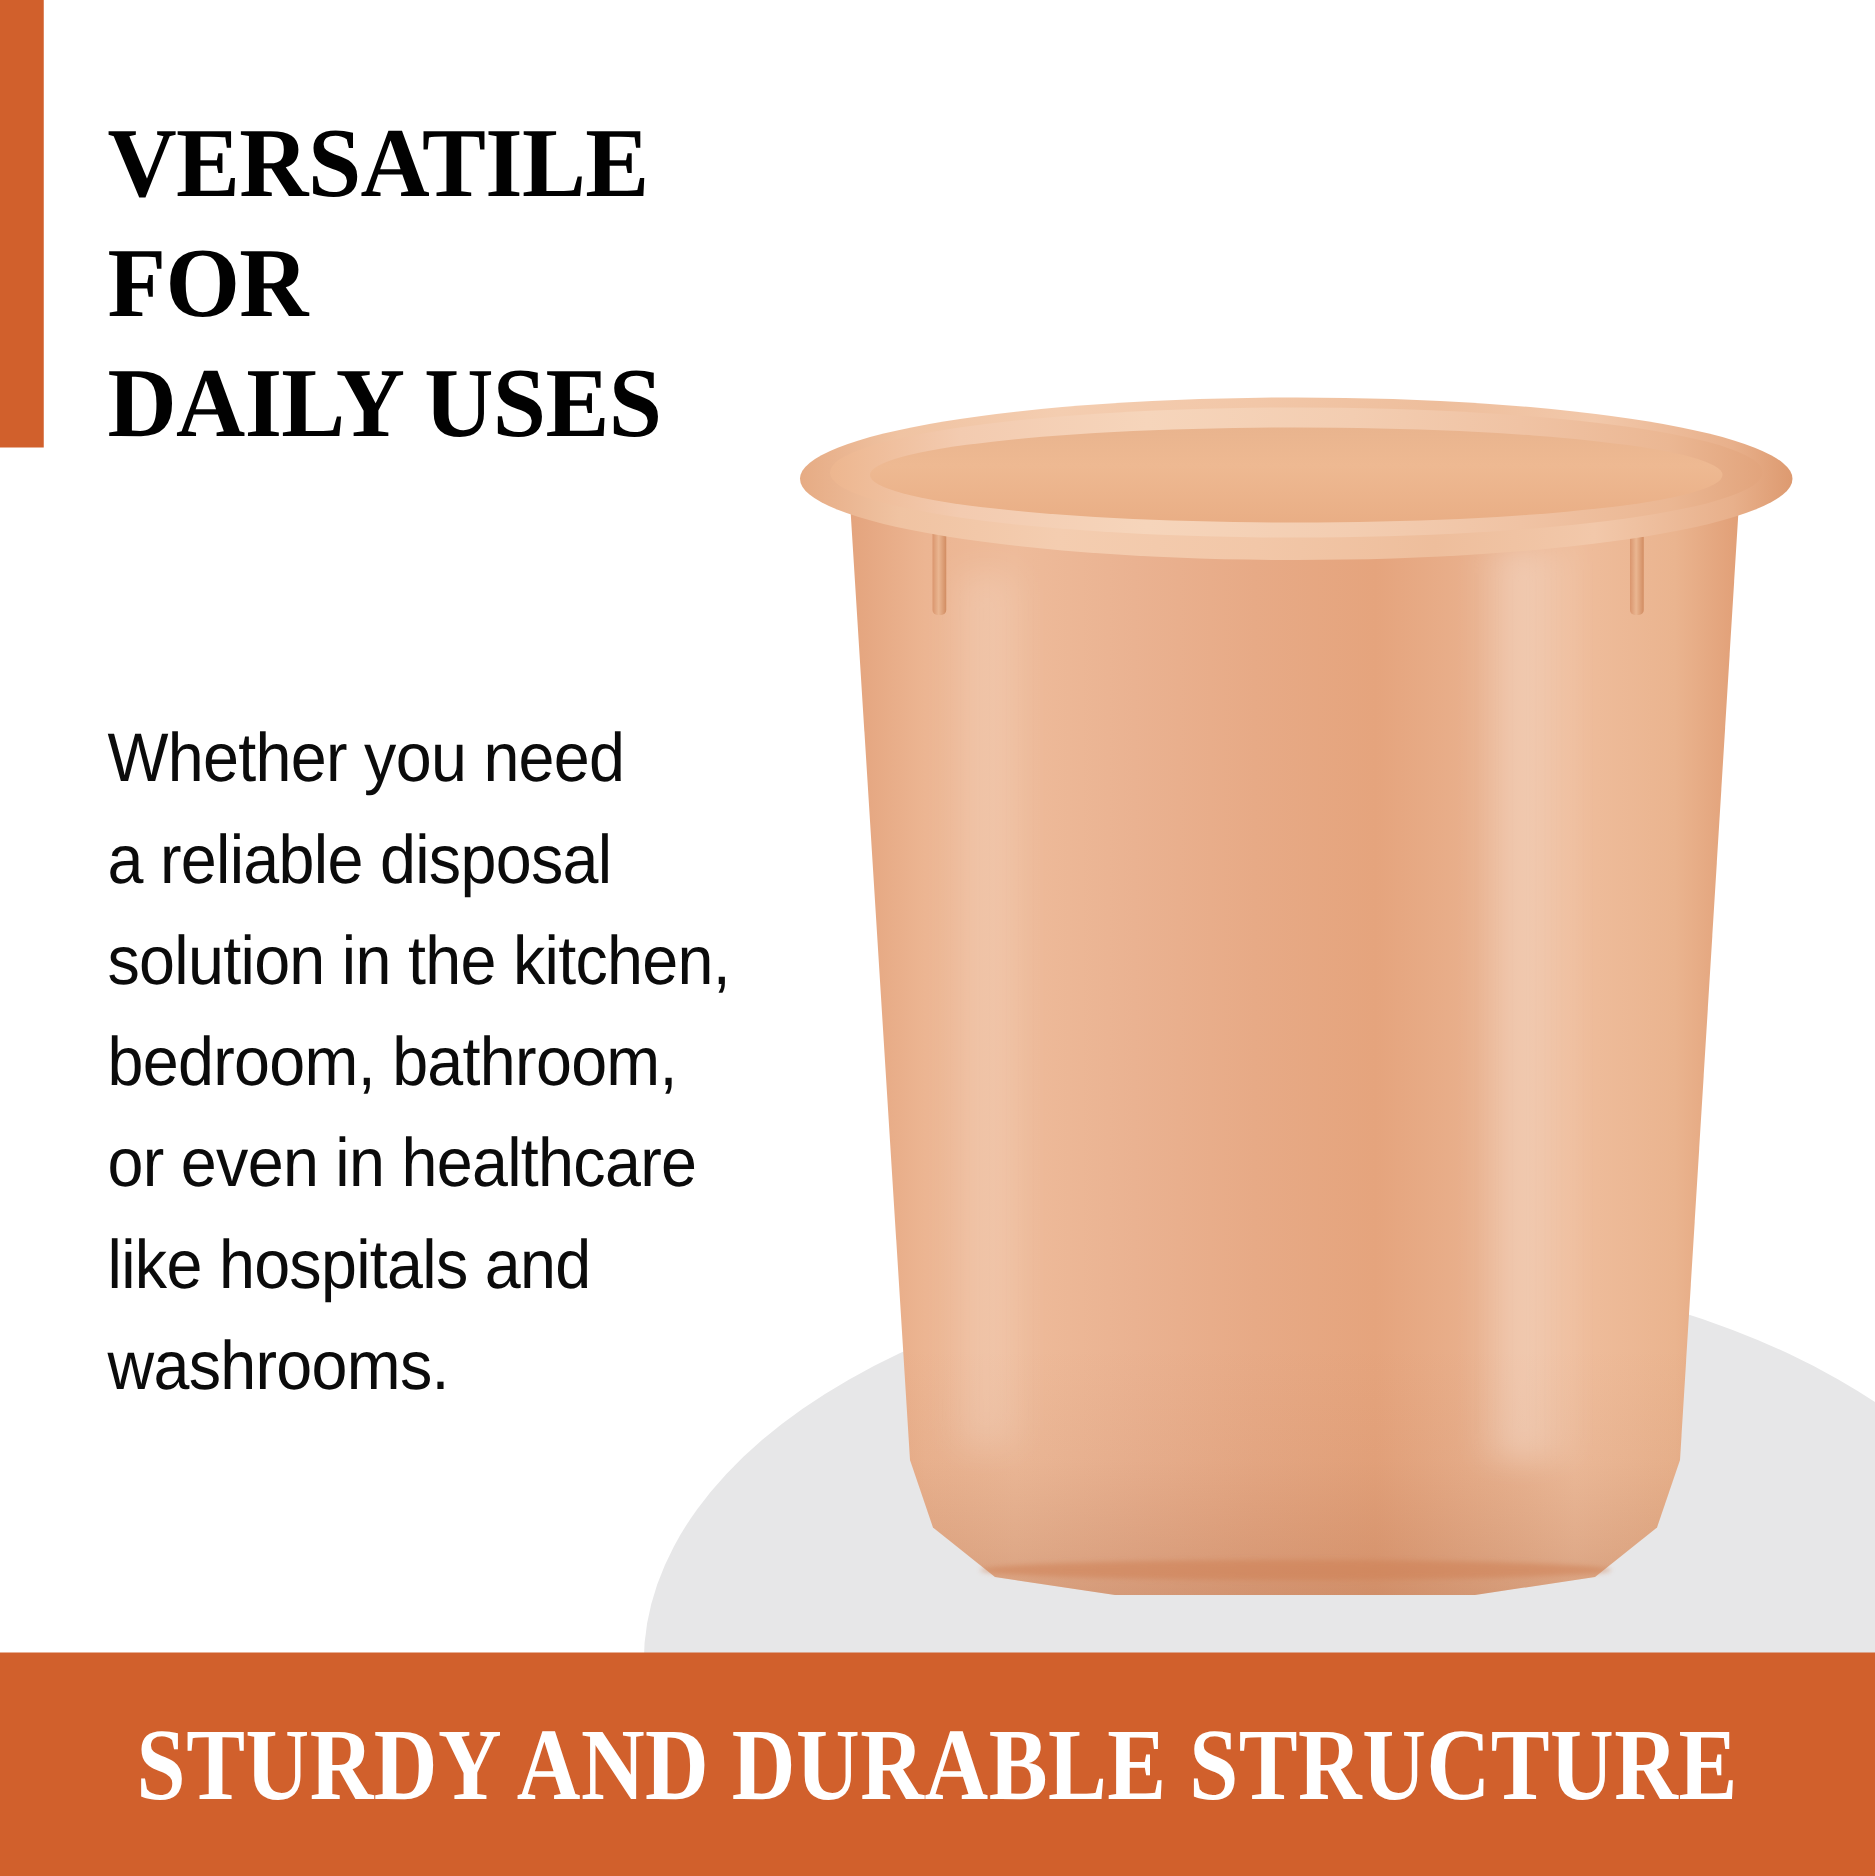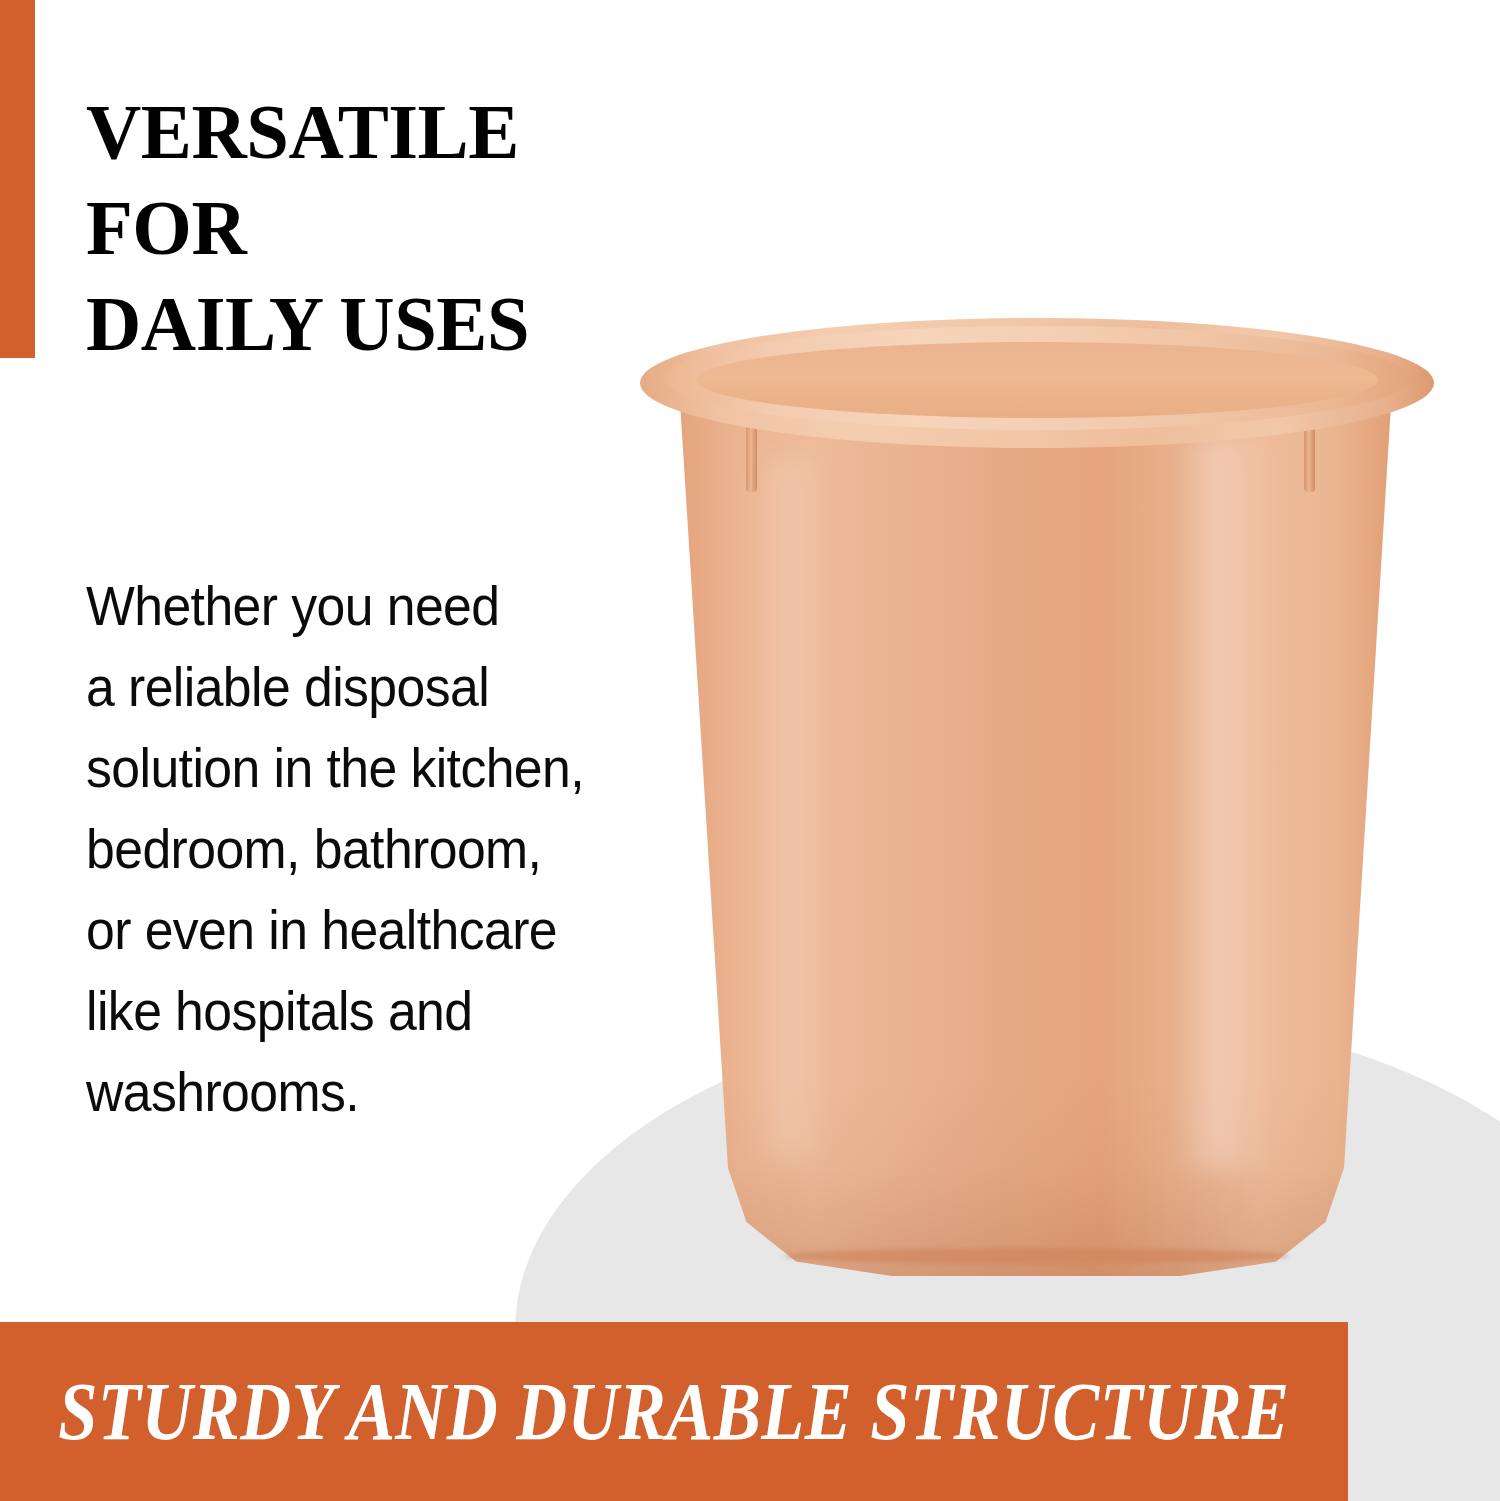--- a/index.html
+++ b/index.html
@@ -236,27 +236,26 @@
         rgba(255,255,255,0) 100%);
     filter: blur(14px);
     pointer-events: none;
   }
 
   
   .bottom-banner {
     position: absolute;
     left: 0;
     bottom: 0;
-    width: 1348px;
+    width: 1500px;
     height: 179px;
     background: #d1602c;
     display: flex;
     align-items: center;
     justify-content: center;
-    font-style: italic;
   }
   .banner-text {
     font-family: "Liberation Serif", "DejaVu Serif", serif;
     font-weight: bold;
     font-size: 82px;
     letter-spacing: 0.5px;
     color: #ffffff;
     transform: scaleX(0.86);
     white-space: nowrap;
   }

